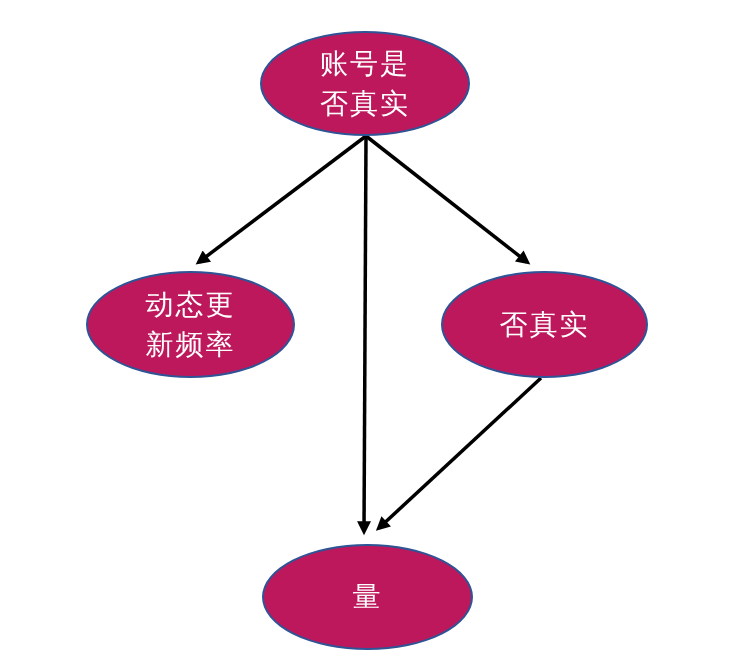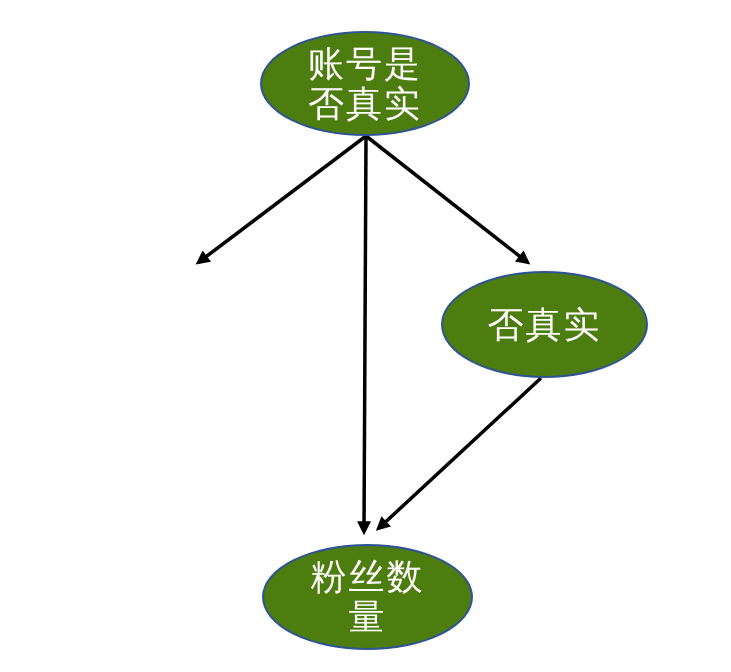--- a/index.html
+++ b/index.html
@@ -18,28 +18,28 @@
   .edges-layer {
     position: absolute;
     left: 0;
     top: 0;
     width: 731px;
     height: 672px;
   }
   .node {
     position: absolute;
     box-sizing: border-box;
-    background: #4d7c0f;
+    background: #be185d;
     border: 2.5px solid #2e5496;
     border-radius: 50%;
     display: flex;
     align-items: center;
     justify-content: center;
     color: #ffffff;
-    font-size: 36px;
+    font-size: 28px;
     line-height: 40px;
     text-align: center;
     letter-spacing: 2px;
   }
   .node-top    { left: 260px; top: 31px;  width: 210px; height: 105px; }
   .node-left   { left: 86px;  top: 271px; width: 209px; height: 107px; }
   .node-right  { left: 441px; top: 271px; width: 207px; height: 107px; }
   .node-bottom { left: 262px; top: 544px; width: 211px; height: 106px; }
   .node-text div { white-space: nowrap; }
 </style>
@@ -60,27 +60,32 @@
     <line x1="541" y1="378" x2="379" y2="528" stroke="#000000" stroke-width="3.5" marker-end="url(#arrowhead)"></line>
   </svg>
 
   <div class="node node-top">
     <div class="node-text">
       <div>账号是</div>
       <div>否真实</div>
     </div>
   </div>
 
+  <div class="node node-left">
+    <div class="node-text">
+      <div>动态更</div>
+      <div>新频率</div>
+    </div>
+  </div>
 
   <div class="node node-right">
     <div class="node-text">
       <div>否真实</div>
     </div>
   </div>
 
   <div class="node node-bottom">
     <div class="node-text">
-      <div>粉丝数</div>
       <div>量</div>
     </div>
   </div>
 
 </div>
 
 </body></html>

